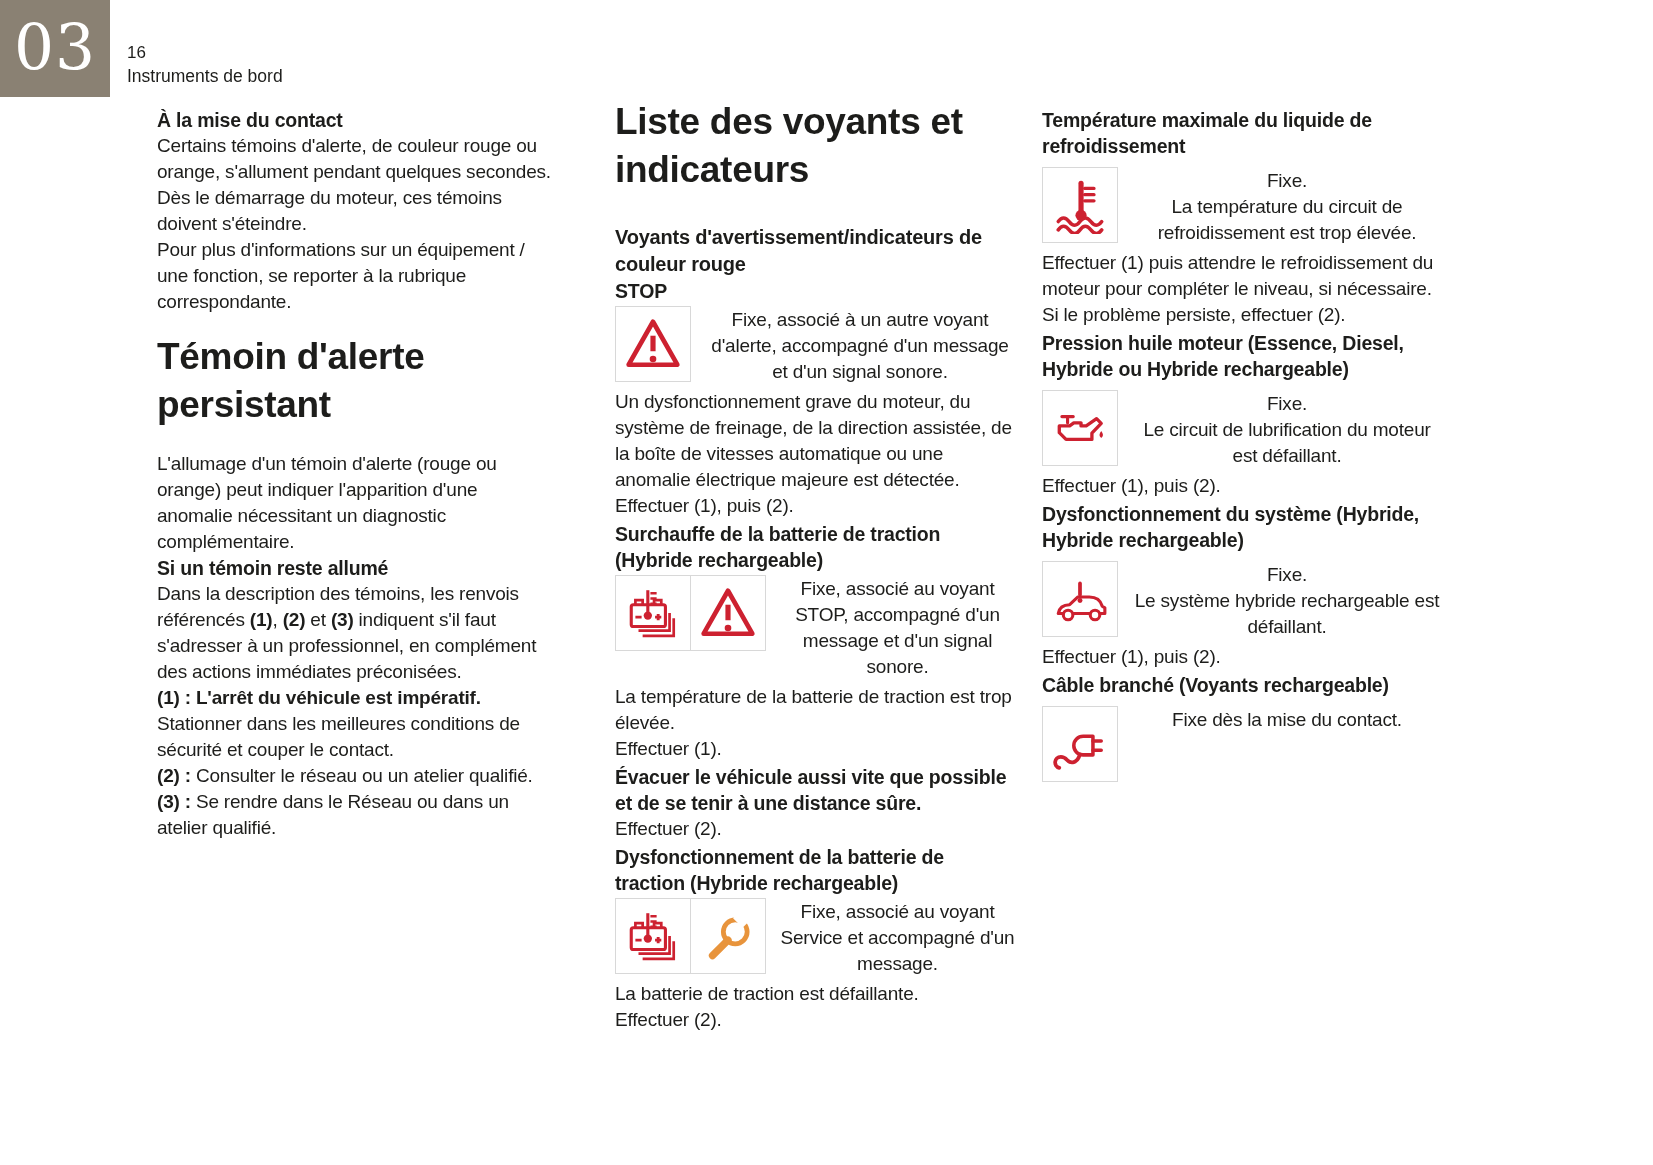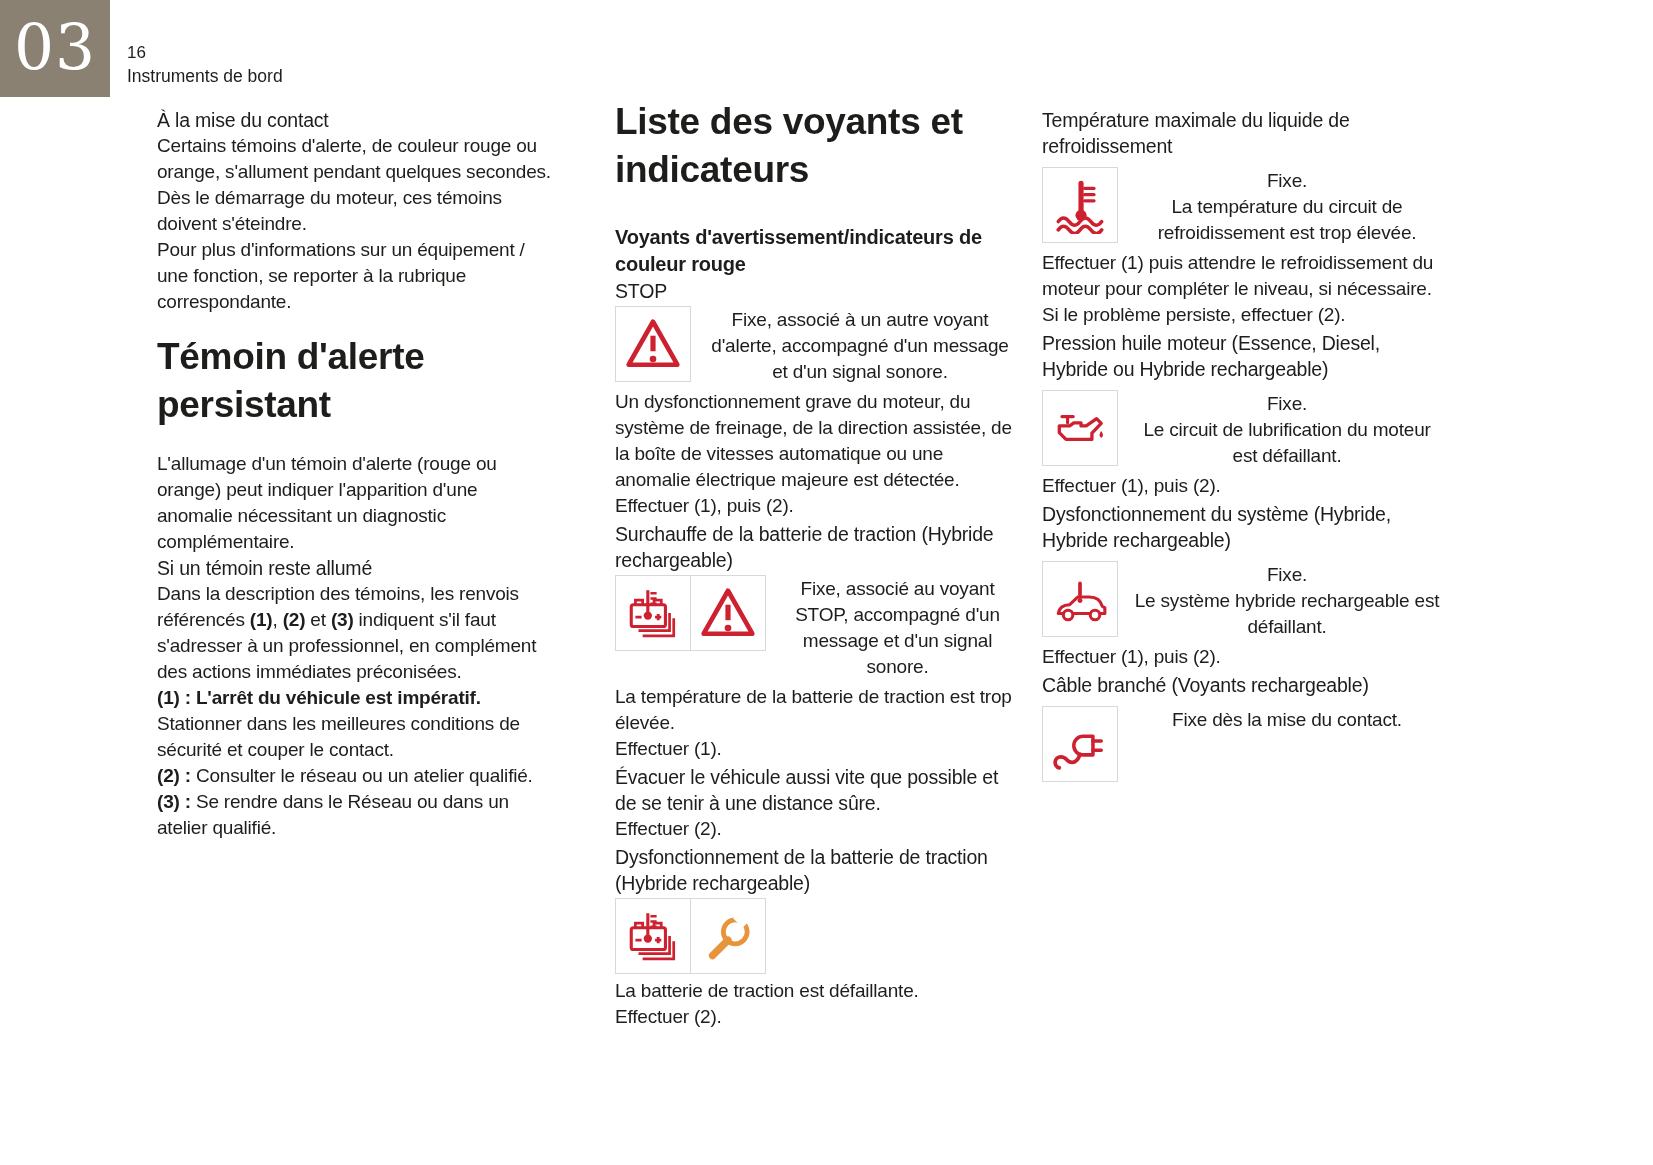--- a/index.html
+++ b/index.html
@@ -9,21 +9,21 @@
         color:#ffffff;font-family:"DejaVu Serif",serif;font-size:63px;font-weight:400;
         display:flex;align-items:center;justify-content:center;letter-spacing:1px;}
   .pagehead{position:absolute;left:127px;top:42px;}
   .pagenum{font-size:17px;font-weight:normal;line-height:22px;}
   .chaptitle{font-size:17.5px;line-height:24px;}
   .col{position:absolute;width:400px;font-size:19px;line-height:26px;letter-spacing:-0.2px;}
   .col1{left:157px;top:107px;}
   .col2{left:615px;top:98px;}
   .col3{left:1042px;top:107px;}
   p{margin:0;}
-  .h4{font-weight:normal;font-size:19.5px;margin:0;}
+  .h4{font-weight:bold;font-size:19.5px;margin:0;}
   .h4sp{margin-top:2px;}
   .bighead{font-size:37px;line-height:48px;font-weight:600;letter-spacing:-0.3px;margin:18px 0 22px;}
   .bighead2{font-size:37px;line-height:48px;font-weight:600;letter-spacing:-0.3px;margin:0 0 30px;}
   .subhead{font-weight:bold;font-size:20px;line-height:27px;margin:0;}
   .b{font-weight:bold;}
   .irow{display:flex;align-items:flex-start;margin:2px 0 4px;}
   .irow3{margin:8px 0 4px;}
   .iconbox{width:76px;height:76px;border:1px solid #d8d8d8;background:#fff;flex:none;
         display:flex;align-items:center;justify-content:center;box-sizing:border-box;}
   .iconbox + .iconbox{margin-left:-1px;}
@@ -123,20 +123,21 @@
           <circle cx="23" cy="30.5" r="4" fill="#cd2130"></circle>
         </svg>
       </div>
       <div class="iconbox">
         <svg width="58" height="58" viewBox="0 0 56 56">
           <circle cx="35" cy="24" r="11.5" fill="none" stroke="#e8943c" stroke-width="4.6"></circle>
           <rect x="37" y="1" width="13" height="17" fill="#ffffff" transform="rotate(45 43.5 9.5)"></rect>
           <line x1="13" y1="47" x2="28" y2="32" stroke="#e8943c" stroke-width="7" stroke-linecap="round"></line>
         </svg>
       </div>
+      <div class="itext">Fixe, associé au voyant Service et accompagné d'un message.</div>
     </div>
     <p>La batterie de traction est défaillante.</p>
     <p>Effectuer (2).</p>
   </div>
 
   <div class="col col3">
 
     <p class="h4">Température maximale du liquide de refroidissement</p>
     <div class="irow irow3">
       <div class="iconbox">

